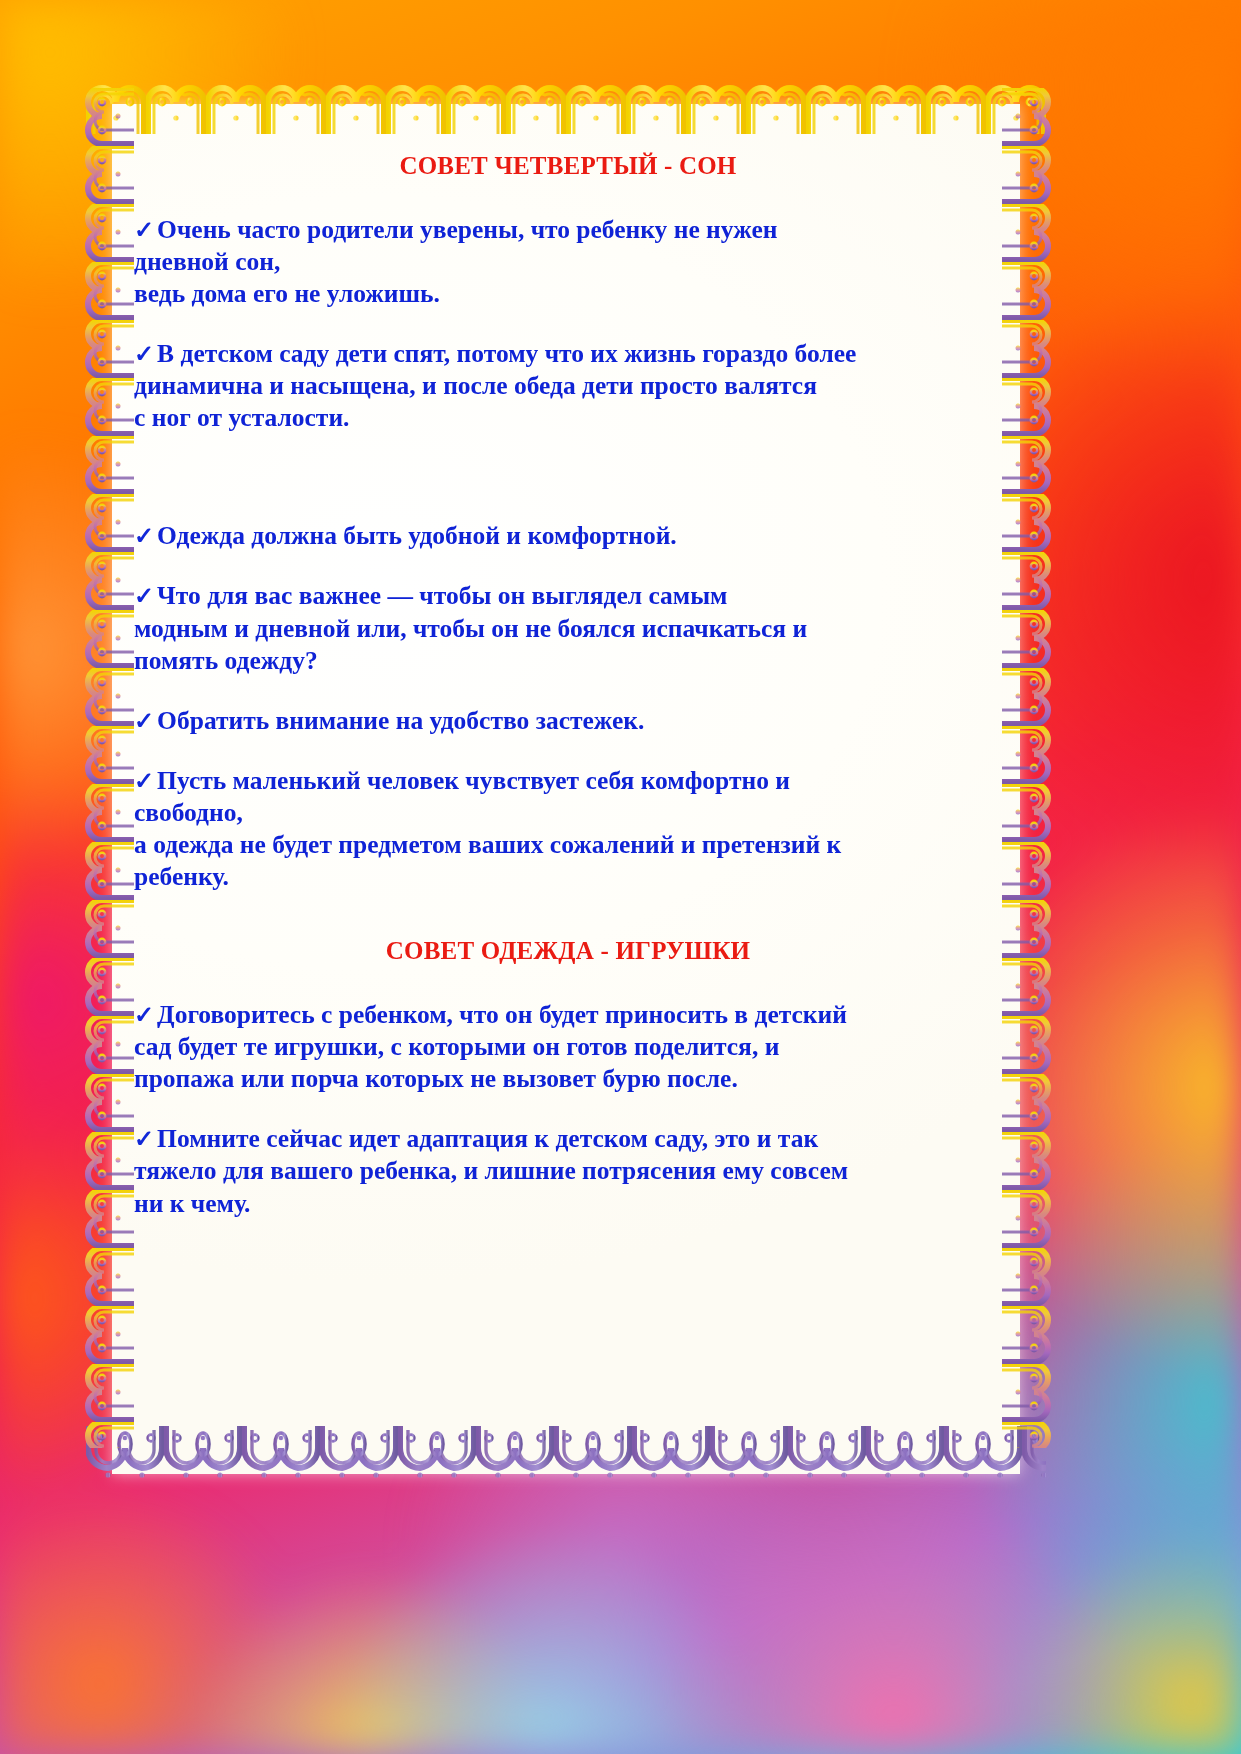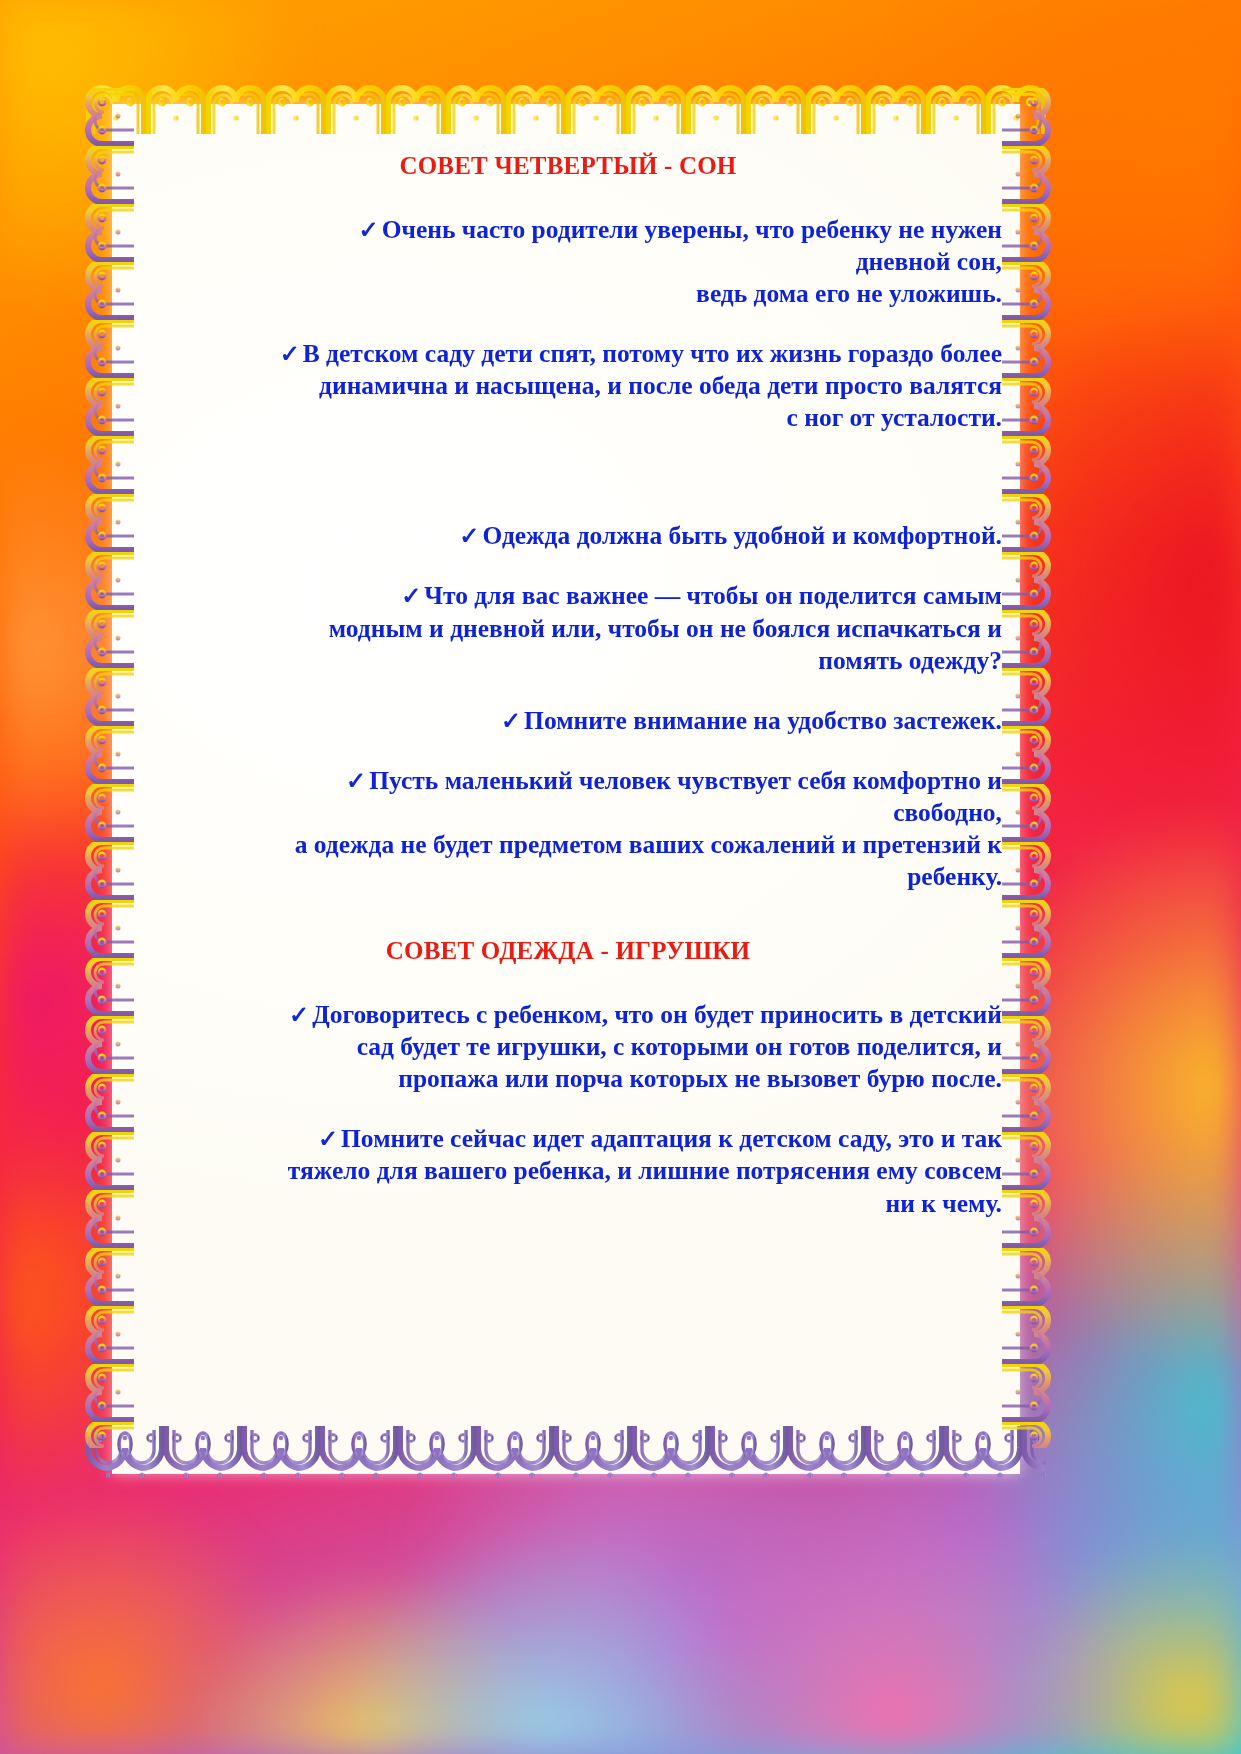--- a/index.html
+++ b/index.html
@@ -106,21 +106,21 @@
     margin: 0;
     text-align: center;
   }
 
   .para {
     color: #0f23d6;
     font-weight: bold;
     font-size: 25.5px;
     line-height: 1.26;
     margin: 0;
-    text-align: right;
+    text-align: left;
     padding: 0 6px;
   }
 
   .tick {
     color: #1128d8;
     font-weight: bold;
     font-size: 24px;
     padding-right: 3px;
     display: inline;
   }
@@ -258,25 +258,25 @@
     <div class="sp-c"></div>
 
     <div>
 
       <div class="sp-a"></div>
 
       <p class="para"><span class="tick">✓</span><span>Одежда должна быть удобной и комфортной.</span></p>
 
       <div class="sp-b"></div>
 
-      <p class="para"><span class="tick">✓</span><span>Что для вас важнее — чтобы он поделится самым</span><br><span>модным и дневной или, чтобы он не боялся испачкаться и</span><br><span>помять одежду?</span></p>
-
-      <div class="sp-b"></div>
-
-      <p class="para"><span class="tick">✓</span><span>Помните внимание на удобство застежек.</span></p>
+      <p class="para"><span class="tick">✓</span><span>Что для вас важнее — чтобы он выглядел самым</span><br><span>модным и дневной или, чтобы он не боялся испачкаться и</span><br><span>помять одежду?</span></p>
+
+      <div class="sp-b"></div>
+
+      <p class="para"><span class="tick">✓</span><span>Обратить внимание на удобство застежек.</span></p>
 
       <div class="sp-b"></div>
 
       <p class="para"><span class="tick">✓</span><span>Пусть маленький человек чувствует себя комфортно и</span><br><span>свободно,</span><br><span>а одежда не будет предметом ваших сожалений и претензий к</span><br><span>ребенку.</span></p>
     </div>
 
     <div class="sp-d"></div>
 
     <div>
       <p class="section-title">СОВЕТ ОДЕЖДА - ИГРУШКИ</p>

